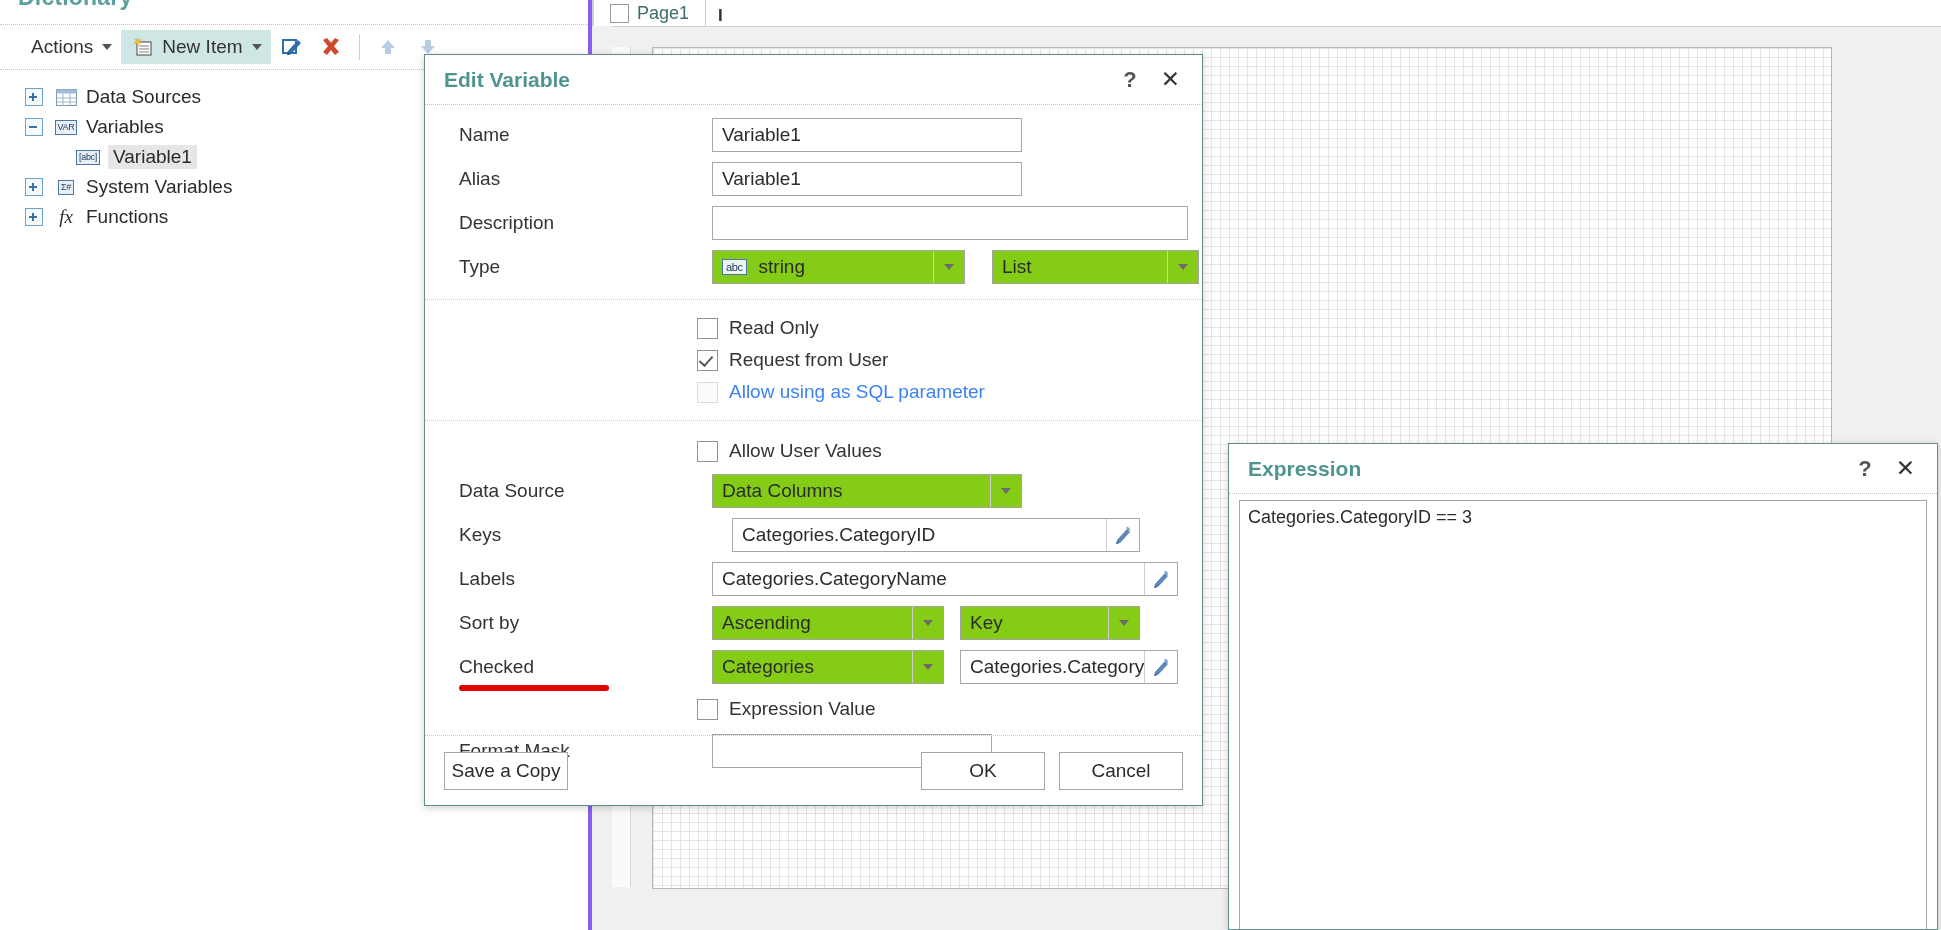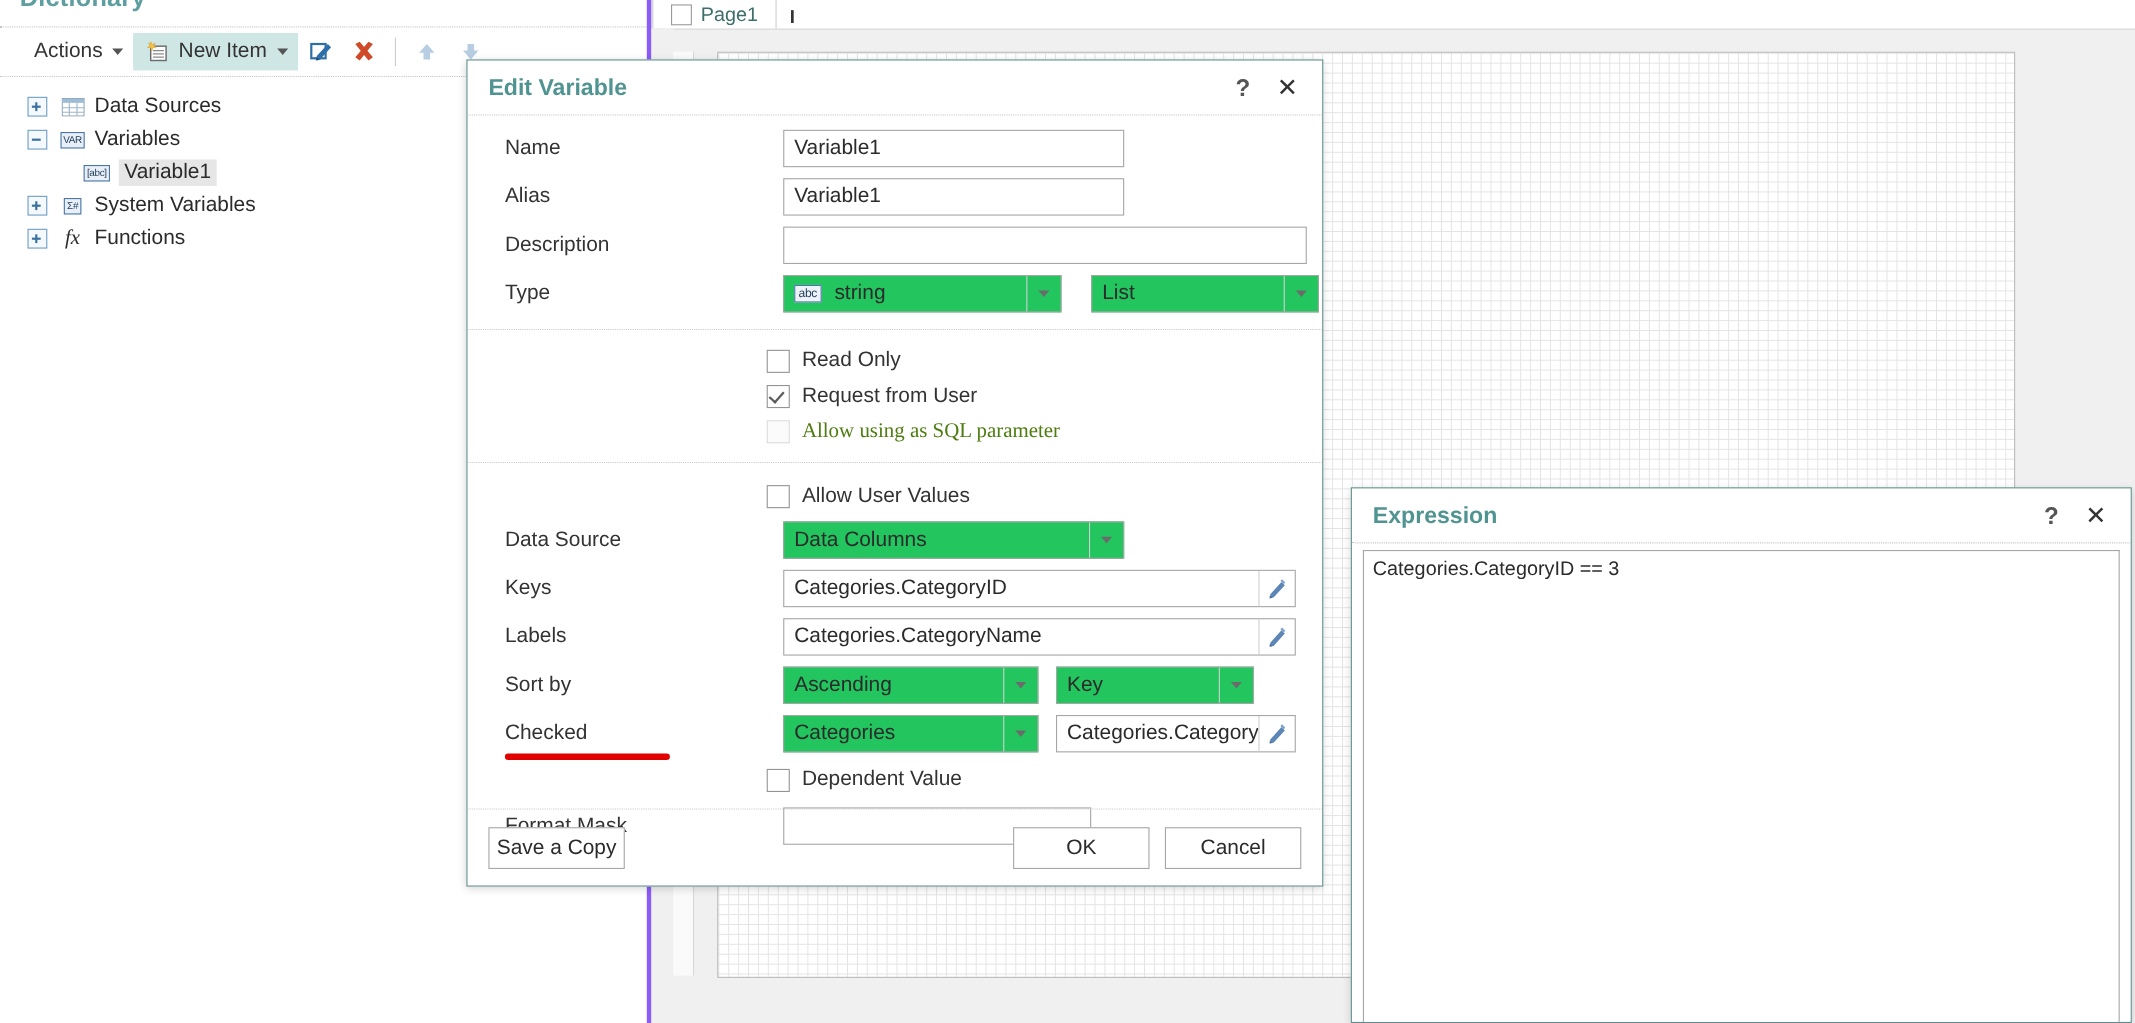--- a/index.html
+++ b/index.html
@@ -312,21 +312,21 @@
     padding: 0 9px;
     font-size: 19px;
     color: #2b2b2b;
     box-sizing: border-box;
     white-space: nowrap;
     overflow: hidden;
   }
   .combo {
     height: 34px;
     border: 1px solid #a6a6a6;
-    background: #22c55e;
+    background: #84cc16;
     display: flex;
     align-items: center;
     box-sizing: border-box;
   }
   .combo .cval {
     flex: 1 1 auto;
     padding: 0 9px;
     font-size: 19px;
     color: #2b2b2b;
     display: flex;
@@ -385,21 +385,21 @@
     flex: 0 0 auto;
   }
   .check-row {
     display: flex;
     align-items: center;
     height: 32px;
     padding-left: 272px;
     font-size: 19px;
     color: #333;
   }
-  .check-row.disabled { color: #4d7c0f; font-family: Liberation Serif, serif; }
+  .check-row.disabled { color: #3b82f6; }
   .cbox {
     width: 19px; height: 19px;
     border: 1px solid #949494;
     background: #fff;
     margin-right: 11px;
     flex: 0 0 auto;
     position: relative;
   }
   .cbox.disabled { border-color: #dcdcdc; background: #fbfbfb; }
   .cbox.checked::after {
@@ -655,21 +655,21 @@
         <span class="combo" style="width:310px;">
           <span class="cval">Data Columns</span>
           <span class="cbtn">
               <span class="arrow"></span>
             </span>
         </span>
       </div>
 
       <div class="form-row">
         <span class="form-label">Keys</span>
-        <span class="field-with-edit" style="width:466px;">
+        <span class="field-with-edit" style="width:408px;margin-left:20px;">
           <span class="fval">Categories.CategoryID</span>
           <span class="edit-btn">
             <svg width="20" height="20" viewBox="0 0 20 20">
               <path d="M4 15 L14 4 l3 3 L7 18 l-4 1z" fill="#5b86b5"></path>
               <path d="M13 3 l3 3 1.5-1.5 -3-3z" fill="#7fa3c9"></path>
               <path d="M3 17 l1 2 2-1z" fill="#4a6d92"></path>
             </svg>
           </span>
         </span>
       </div>
@@ -724,21 +724,21 @@
               <path d="M4 15 L14 4 l3 3 L7 18 l-4 1z" fill="#5b86b5"></path>
               <path d="M13 3 l3 3 1.5-1.5 -3-3z" fill="#7fa3c9"></path>
               <path d="M3 17 l1 2 2-1z" fill="#4a6d92"></path>
             </svg>
           </span>
         </span>
       </div>
 
       <div class="check-row" style="height:40px;">
         <span class="cbox"></span>
-        <span>Dependent Value</span>
+        <span>Expression Value</span>
       </div>
 
       <div class="form-row">
         <span class="form-label">Format Mask</span>
         <span class="txtbox" style="width:280px;"></span>
       </div>
     </div>
 
     <div id="dlg-footer">
       <span class="btn">Save a Copy</span>

